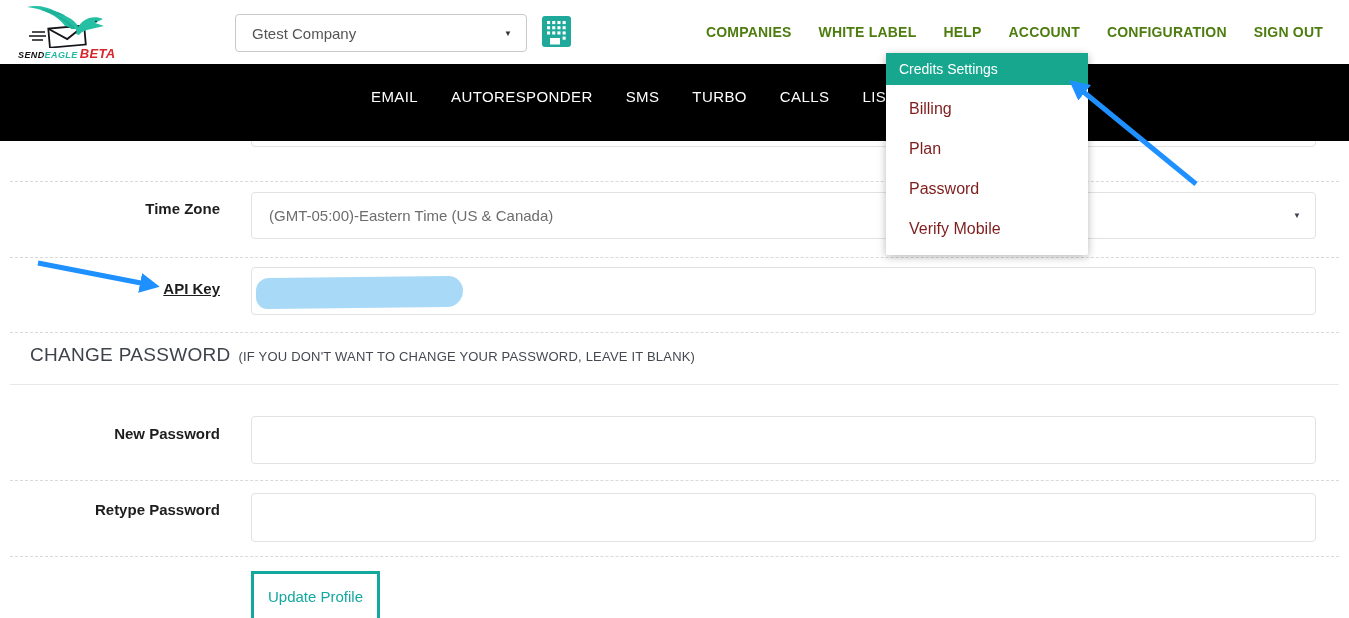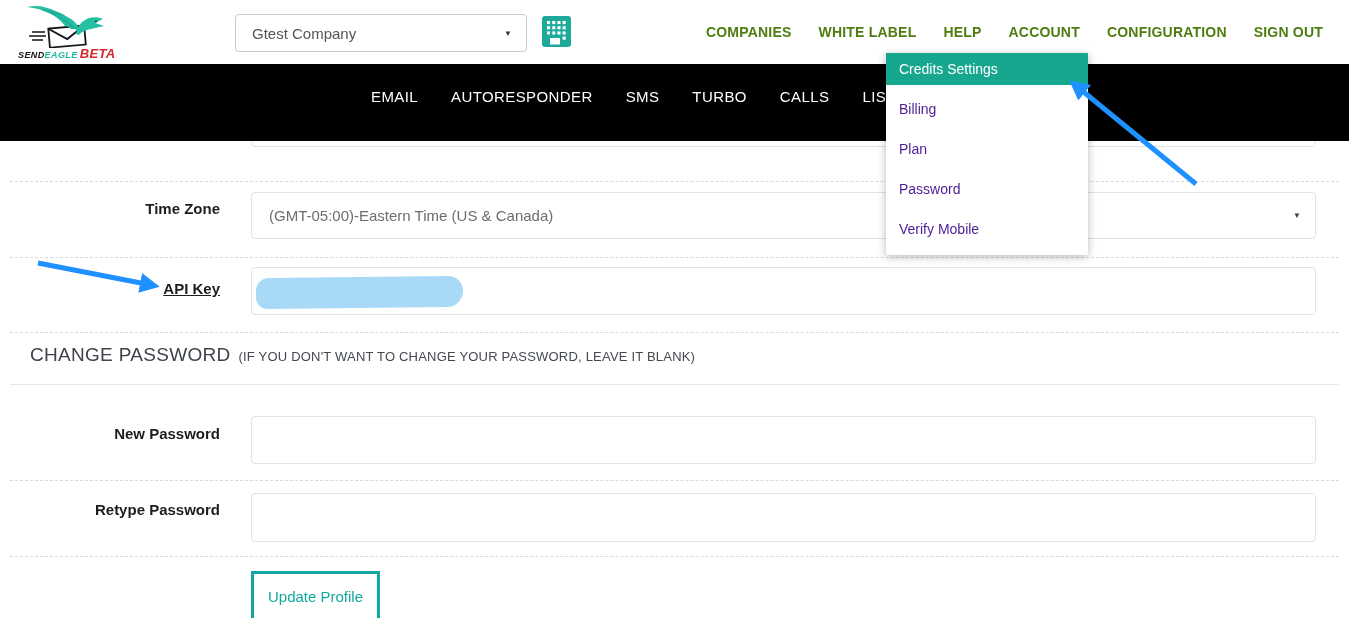--- a/index.html
+++ b/index.html
@@ -21,21 +21,21 @@
 
   
   .main-nav { position:absolute; left:0; top:64px; width:100%; height:77px; background:#000000; z-index:5; }
   .main-nav-items { position:absolute; left:371px; top:0; height:65px; display:flex; align-items:center; gap:33px; }
   .main-nav-items .mnav-item { color:#fff; font-size:15px; letter-spacing:.4px; cursor:pointer; white-space:nowrap; }
 
   
   .account-menu { position:absolute; left:886px; top:53px; width:202px; background:#fff; box-shadow:0 2px 8px rgba(0,0,0,.28); border-radius:0 0 2px 2px; z-index:10; padding-bottom:6px; }
   .account-menu .menu-item-active { height:32px; background:#17a78f; color:#fff; display:flex; align-items:center; padding-left:13px; font-size:14px; cursor:pointer; }
   .account-menu .menu-list { padding-top:4px; }
-  .account-menu .menu-item { height:40px; display:flex; align-items:center; padding-left:13px; font-size:14px; color:#4c1d95; cursor:pointer; }
+  .account-menu .menu-item { height:40px; display:flex; align-items:center; padding-left:23px; font-size:16px; color:#7f1d1d; cursor:pointer; }
 
   
   .lbl { position:absolute; left:30px; width:190px; text-align:right; font-size:15px; font-weight:700; color:#1d1d1d; z-index:1; }
   .field { position:absolute; left:251px; width:1065px; border:1px solid #e2e2e2; border-radius:4px; background:#fff; display:flex; align-items:center; padding:0 14px 0 17px; font-size:15px; color:#6d6d6d; z-index:1; }
   .field .caret { margin-left:auto; font-size:8px; color:#3c4250; }
   .sep { position:absolute; left:10px; right:10px; border-top:1px dashed #d9d9d9; z-index:1; }
 
   .hl-blob { position:absolute; left:256px; top:277px; width:207px; height:31px; background:#a8d9f6; border-radius:16px 18px 20px 14px; transform:rotate(-.6deg); z-index:1; }
   .apikey-text { position:relative; z-index:2; color:#4c6f90; }
 

